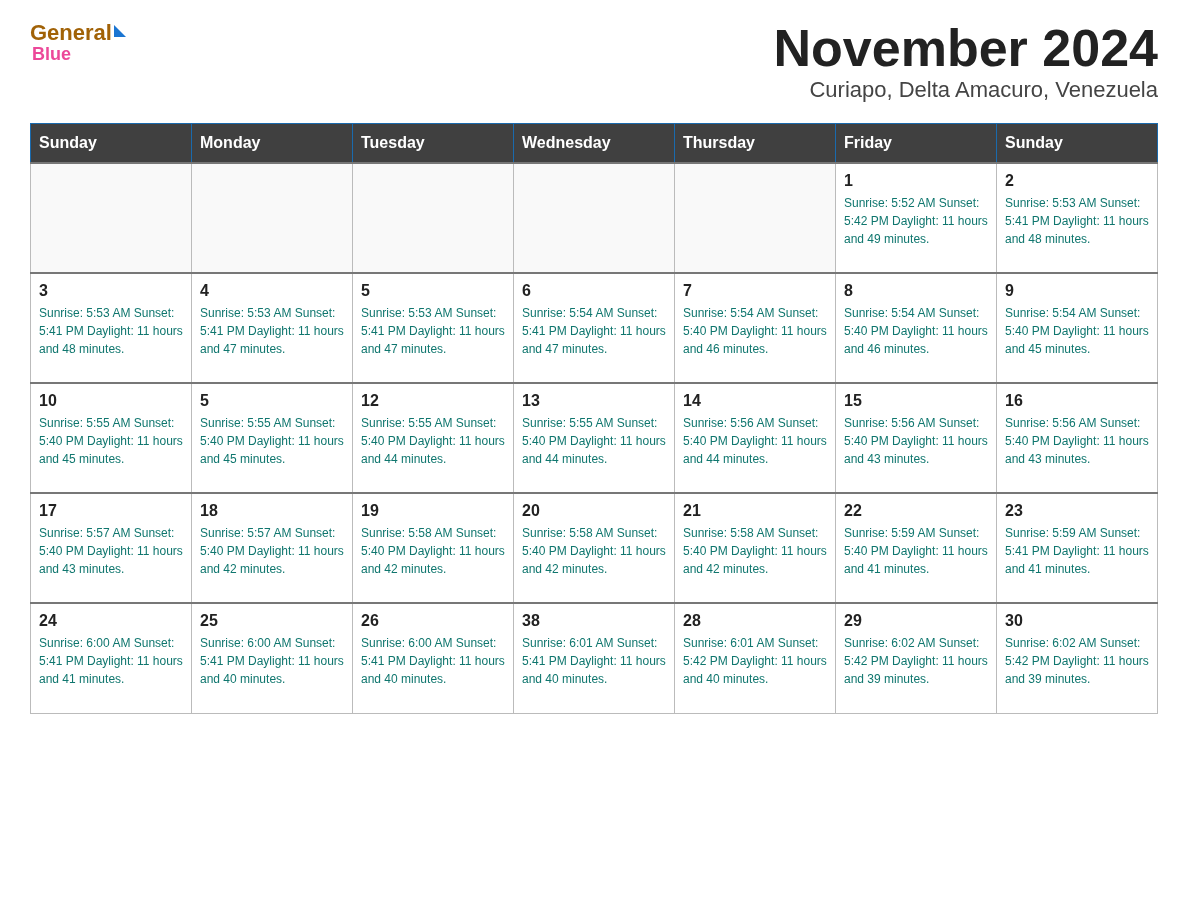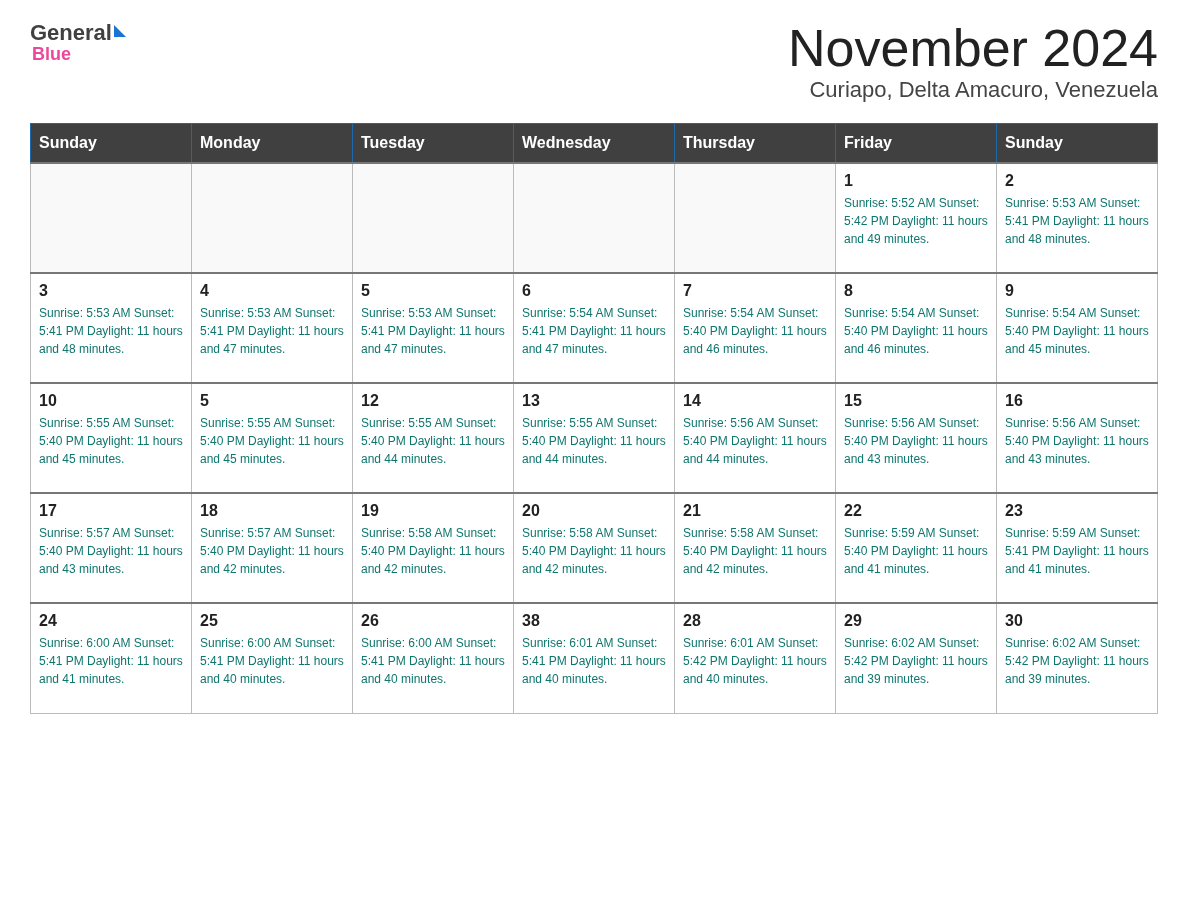--- a/index.html
+++ b/index.html
@@ -19,21 +19,21 @@
     .logo {
       display: flex;
       flex-direction: column;
       align-items: flex-start;
     }
     .logo-text {
       display: flex;
       align-items: center;
       font-size: 22px;
       font-weight: bold;
-      color: #404040;
+      color: #a16207;
     }
     .logo-triangle {
       width: 0;
       height: 0;
       border-left: 12px solid #1a75d2;
       border-top: 12px solid transparent;
       border-bottom: 0px solid transparent;
       margin-left: 2px;
       margin-top: -4px;
     }
@@ -42,21 +42,21 @@
       font-size: 18px;
       font-weight: bold;
       margin-top: -2px;
       margin-left: 2px;
     }
     .title-section {
       text-align: right;
     }
     .month-title {
       font-size: 52px;
-      font-weight: normal;
+      font-weight: bold;
       color: #222;
       line-height: 1.1;
     }
     .location {
       font-size: 22px;
       color: #444;
     }
     .calendar {
       width: 100%;
       border-collapse: collapse;

